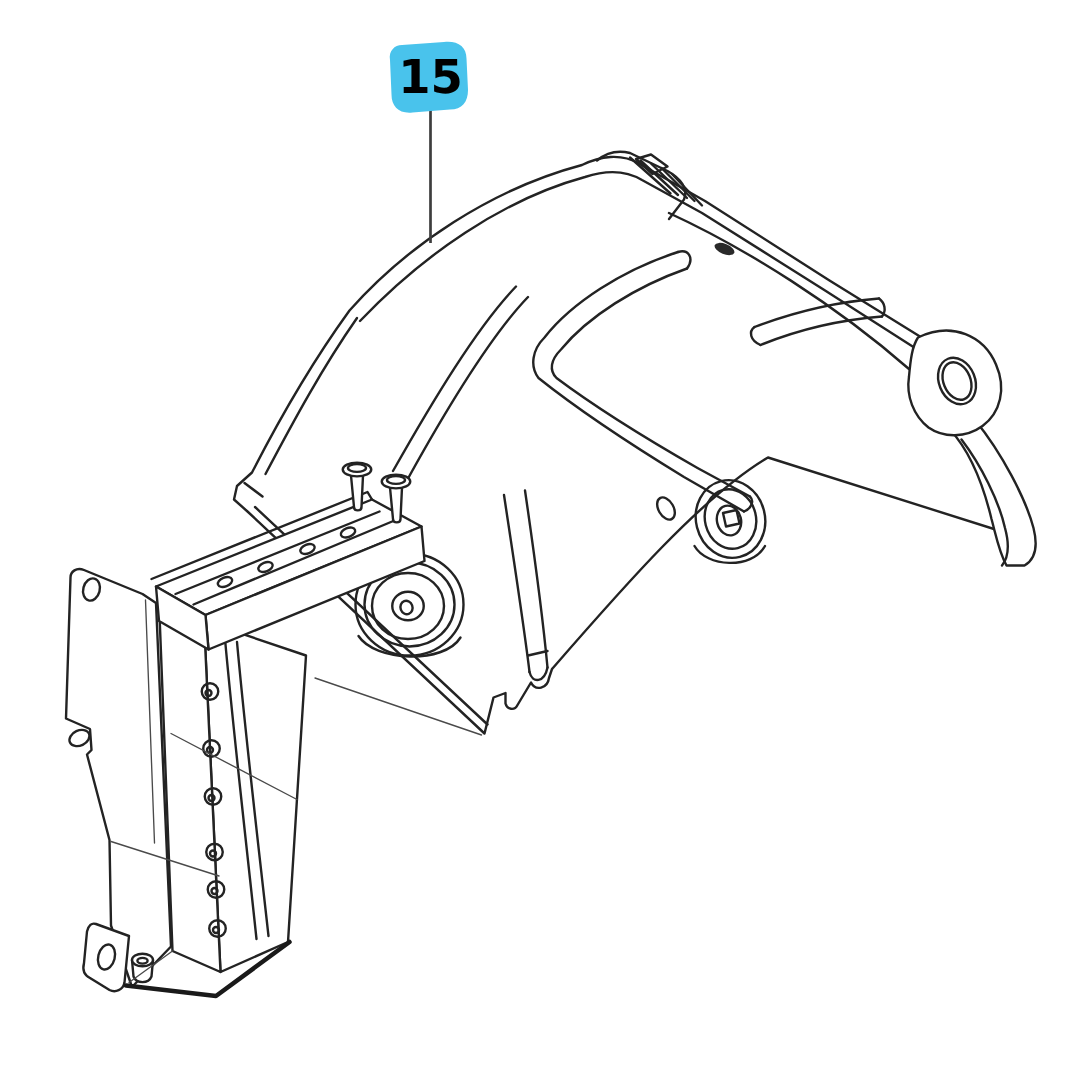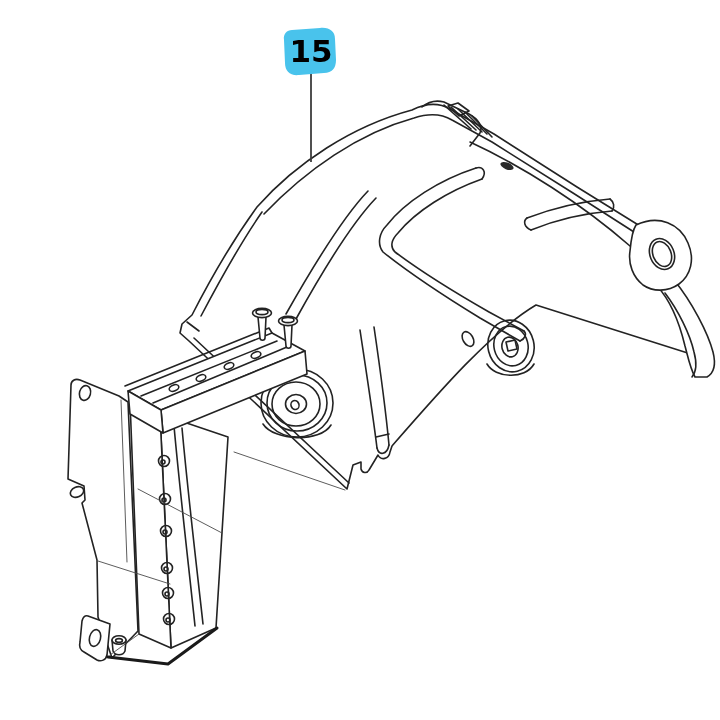--- a/index.html
+++ b/index.html
@@ -1,16 +1,16 @@
 <!DOCTYPE html>
 <html><head>
 <meta charset="utf-8">
 <style>
   html,body{margin:0;padding:0;background:#ffffff;width:720px;height:720px;overflow:hidden;}
-  #stage{width:664px;height:720px;position:relative;font-family:"DejaVu Sans","Liberation Sans",sans-serif;padding-left:24px;}
+  #stage{width:664px;height:720px;position:relative;font-family:"DejaVu Sans","Liberation Sans",sans-serif;}
   svg{display:block;}
   .ln{fill:none;stroke:#232323;stroke-width:1.6;stroke-linecap:round;stroke-linejoin:round;}
   .lnw{fill:#ffffff;stroke:#232323;stroke-width:1.6;stroke-linecap:round;stroke-linejoin:round;}
   .thin{fill:none;stroke:#4a4a4a;stroke-width:0.9;stroke-linecap:round;}
   .heavy{fill:none;stroke:#1a1a1a;stroke-width:3;stroke-linecap:round;stroke-linejoin:round;}
   .callout-text{font-weight:bold;font-size:31px;font-family:"DejaVu Sans","Liberation Sans",sans-serif;}
 </style>
 </head>
 <body>
 

